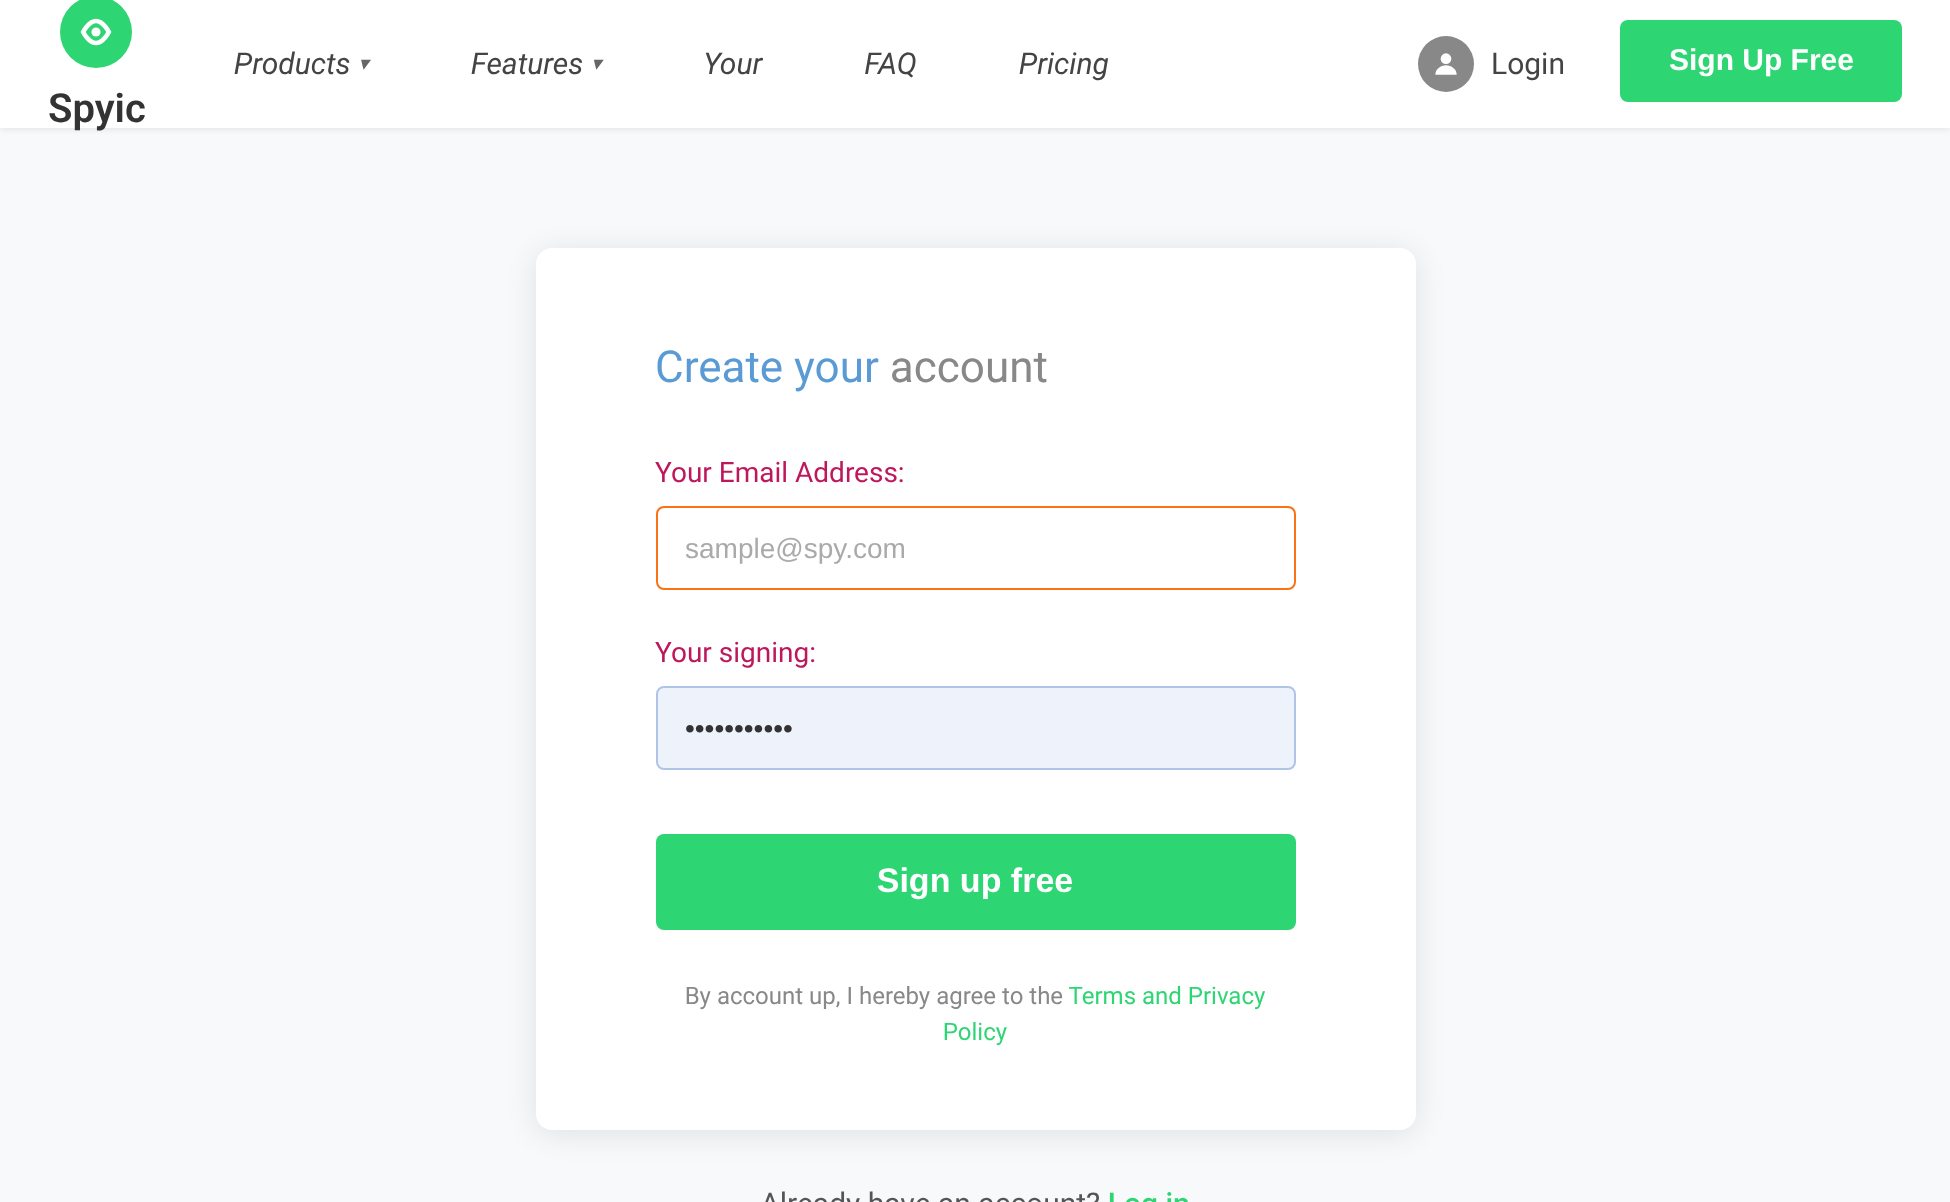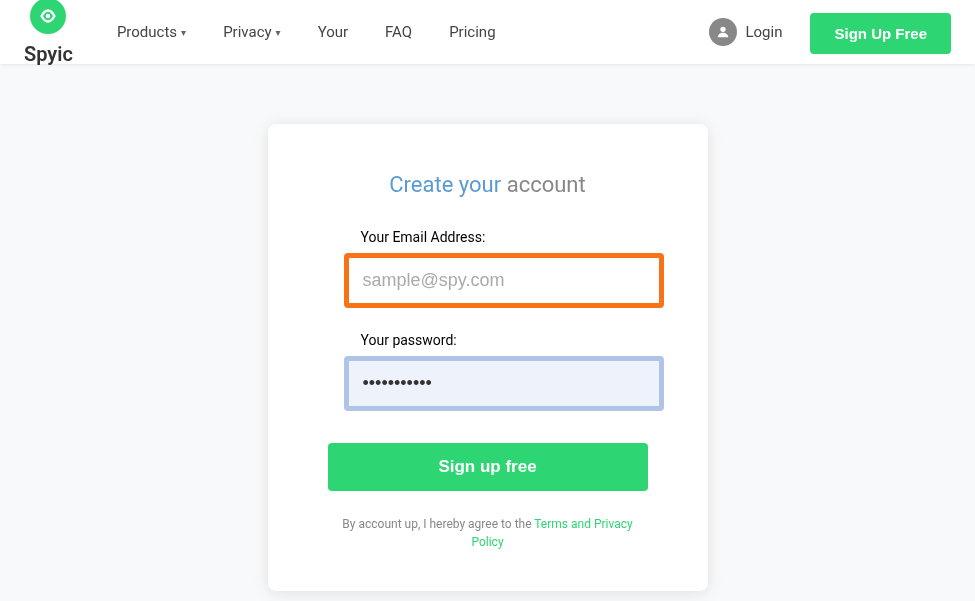--- a/index.html
+++ b/index.html
@@ -51,22 +51,23 @@
 
     .logo-text {
       font-size: 20px;
       font-weight: 600;
       color: #333;
     }
 
     nav {
       display: flex;
       align-items: flex-start;
-      gap: 5px;
+      gap: 19px;
       flex: 1;
+      font-style: italic;
     }
 
     .nav-item {
       display: flex;
       align-items: center;
       gap: 4px;
       padding: 8px 16px;
       color: #444;
       font-size: 15px;
       cursor: pointer;
@@ -74,21 +75,21 @@
       white-space: nowrap;
     }
 
     .nav-chevron {
       font-size: 10px;
       color: #666;
     }
 
     .nav-right {
       display: flex;
-      align-items: flex-end;
+      align-items: flex-start;
       gap: 12px;
     }
 
     .login-btn {
       display: flex;
       align-items: center;
       gap: 8px;
       padding: 8px 16px;
       color: #444;
       font-size: 15px;
@@ -131,49 +132,46 @@
     .card {
       background: #fff;
       border-radius: 8px;
       box-shadow: 0 2px 16px rgba(0,0,0,0.10);
       padding: 48px 60px 40px;
       width: 440px;
       max-width: 100%;
     }
 
     .card-title {
-      text-align: center;
       font-size: 22px;
       font-weight: 400;
       color: #666;
       margin-bottom: 32px;
     }
 
     .form-group {
       margin-bottom: 24px;
     }
 
     .form-label {
       display: block;
       font-size: 14px;
-      color: #000000;
+      color: #be185d;
       margin-bottom: 8px;
-      margin-left: 33px;
     }
 
     .form-input {
       width: 100%;
       padding: 12px 14px;
-      border: 5px solid #f97316;
+      border: 1px solid #f97316;
       border-radius: 4px;
-      font-size: 18px;
+      font-size: 14px;
       color: #333;
       outline: none;
       background: #fff;
-      margin-left: 16px;
     }
 
     .form-input.filled {
       background: #eef3fb;
       border-color: #b0c4e8;
     }
 
     .form-input::placeholder {
       color: #aaa;
     }
@@ -230,21 +228,21 @@
     </div>
     <span class="logo-text">Spyic</span>
   </a>
 
   <nav>
     <a class="nav-item">
       <span>Products</span>
       <span class="nav-chevron">▾</span>
     </a>
     <a class="nav-item">
-      <span>Privacy</span>
+      <span>Features</span>
       <span class="nav-chevron">▾</span>
     </a>
     <a class="nav-item">
       <span>Your</span>
     </a>
     <a class="nav-item">
       <span>FAQ</span>
     </a>
     <a class="nav-item">
       <span>Pricing</span>
@@ -270,21 +268,21 @@
     <h2 class="card-title">
       <span style="color:#5b9bd5;">Create</span> <span style="color:#5b9bd5;">your</span> <span style="color:#888;">account</span>
     </h2>
 
     <div class="form-group">
       <label class="form-label">Your Email Address:</label>
       <input type="email" class="form-input" placeholder="sample@spy.com" style="">
     </div>
 
     <div class="form-group">
-      <label class="form-label">Your password:</label>
+      <label class="form-label">Your signing:</label>
       <input type="password" class="form-input filled" value="password123" style="">
     </div>
 
     <button class="submit-btn">Sign up free</button>
 
     <p class="terms-text">
       <span>By account up, I hereby agree to the </span><a class="terms-link">Terms and Privacy Policy</a>
     </p>
   </div>
 

